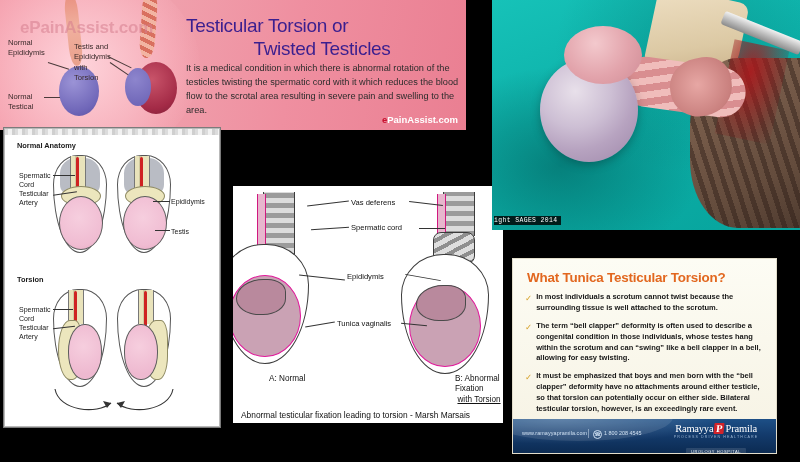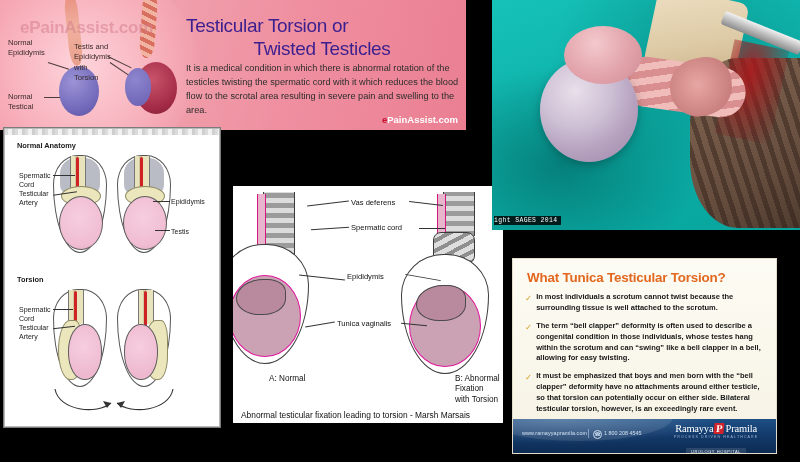--- a/index.html
+++ b/index.html
@@ -624,21 +624,21 @@
     <div class="tv-line" style="left:66px; top:91px; width:46px; transform:rotate(6deg);"></div>
     <div class="tv-line" style="left:172px; top:91px; width:36px; transform:rotate(10deg);"></div>
 
     <div class="tv-label" style="left:104px; top:133px;">Tunica vaginalis</div>
     <div class="tv-line" style="left:72px; top:138px; width:30px; transform:rotate(-10deg);"></div>
     <div class="tv-line" style="left:168px; top:138px; width:26px; transform:rotate(6deg);"></div>
 
     <div class="tv-caption" style="left:36px; top:188px;">A: Normal</div>
     <div class="tv-caption" style="left:186px; top:188px;margin-left:36px;">
       <div>B: Abnormal Fixation</div>
-      <div style="text-align:left;">with Torsion</div>
+      <div style="text-align:center;text-decoration:underline;">with Torsion</div>
     </div>
 
     <div class="tv-credit" style="left:8px; top:224px; width:254px; height:10px;">Abnormal testicular fixation leading to torsion - Marsh Marsais</div>
   </div>
 
   <div class="panel" id="panel-photo">
     <div class="drape"></div>
     <div class="skin-flap"></div>
     <div class="scrotum"></div>
     <div class="blood"></div>

